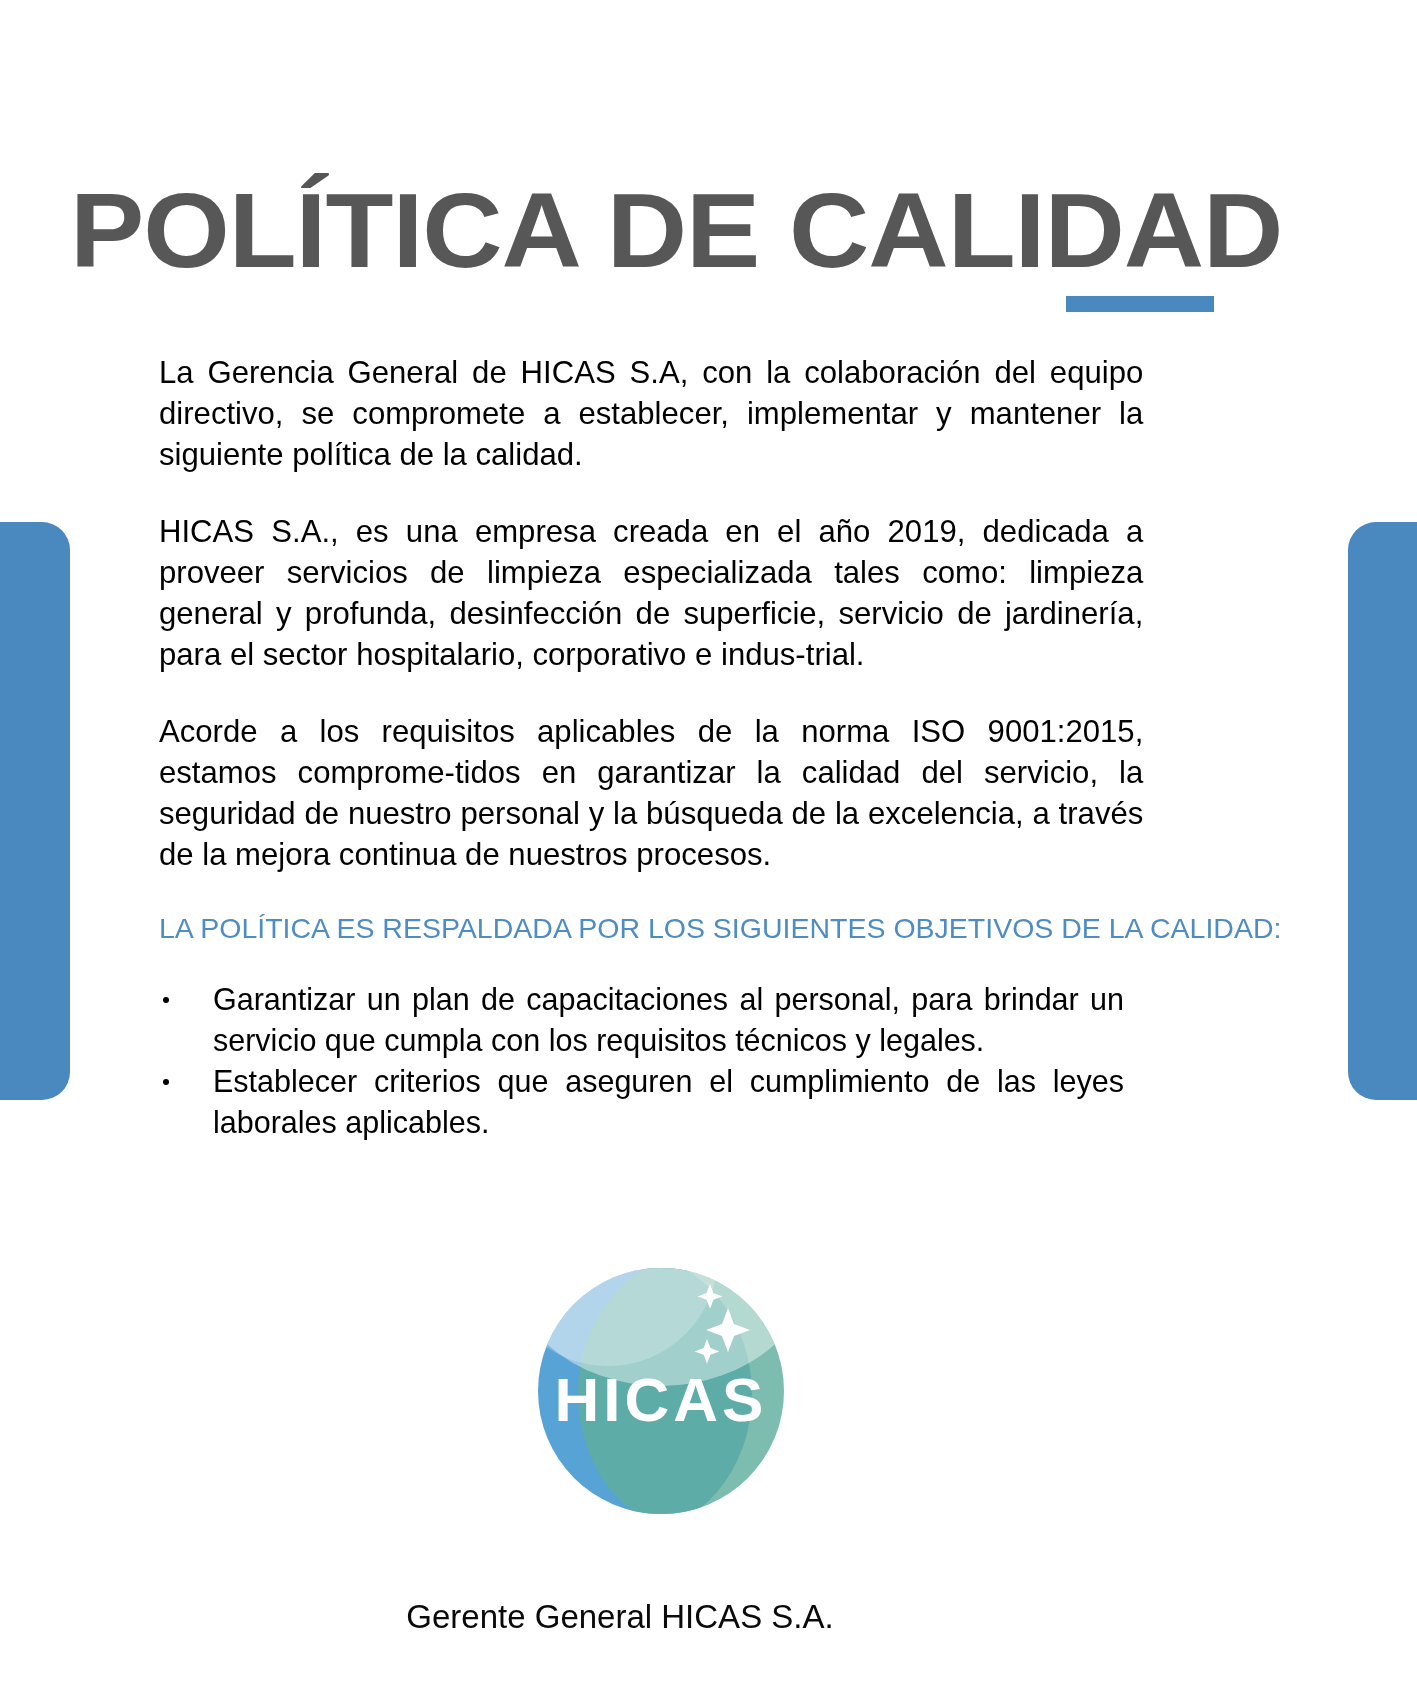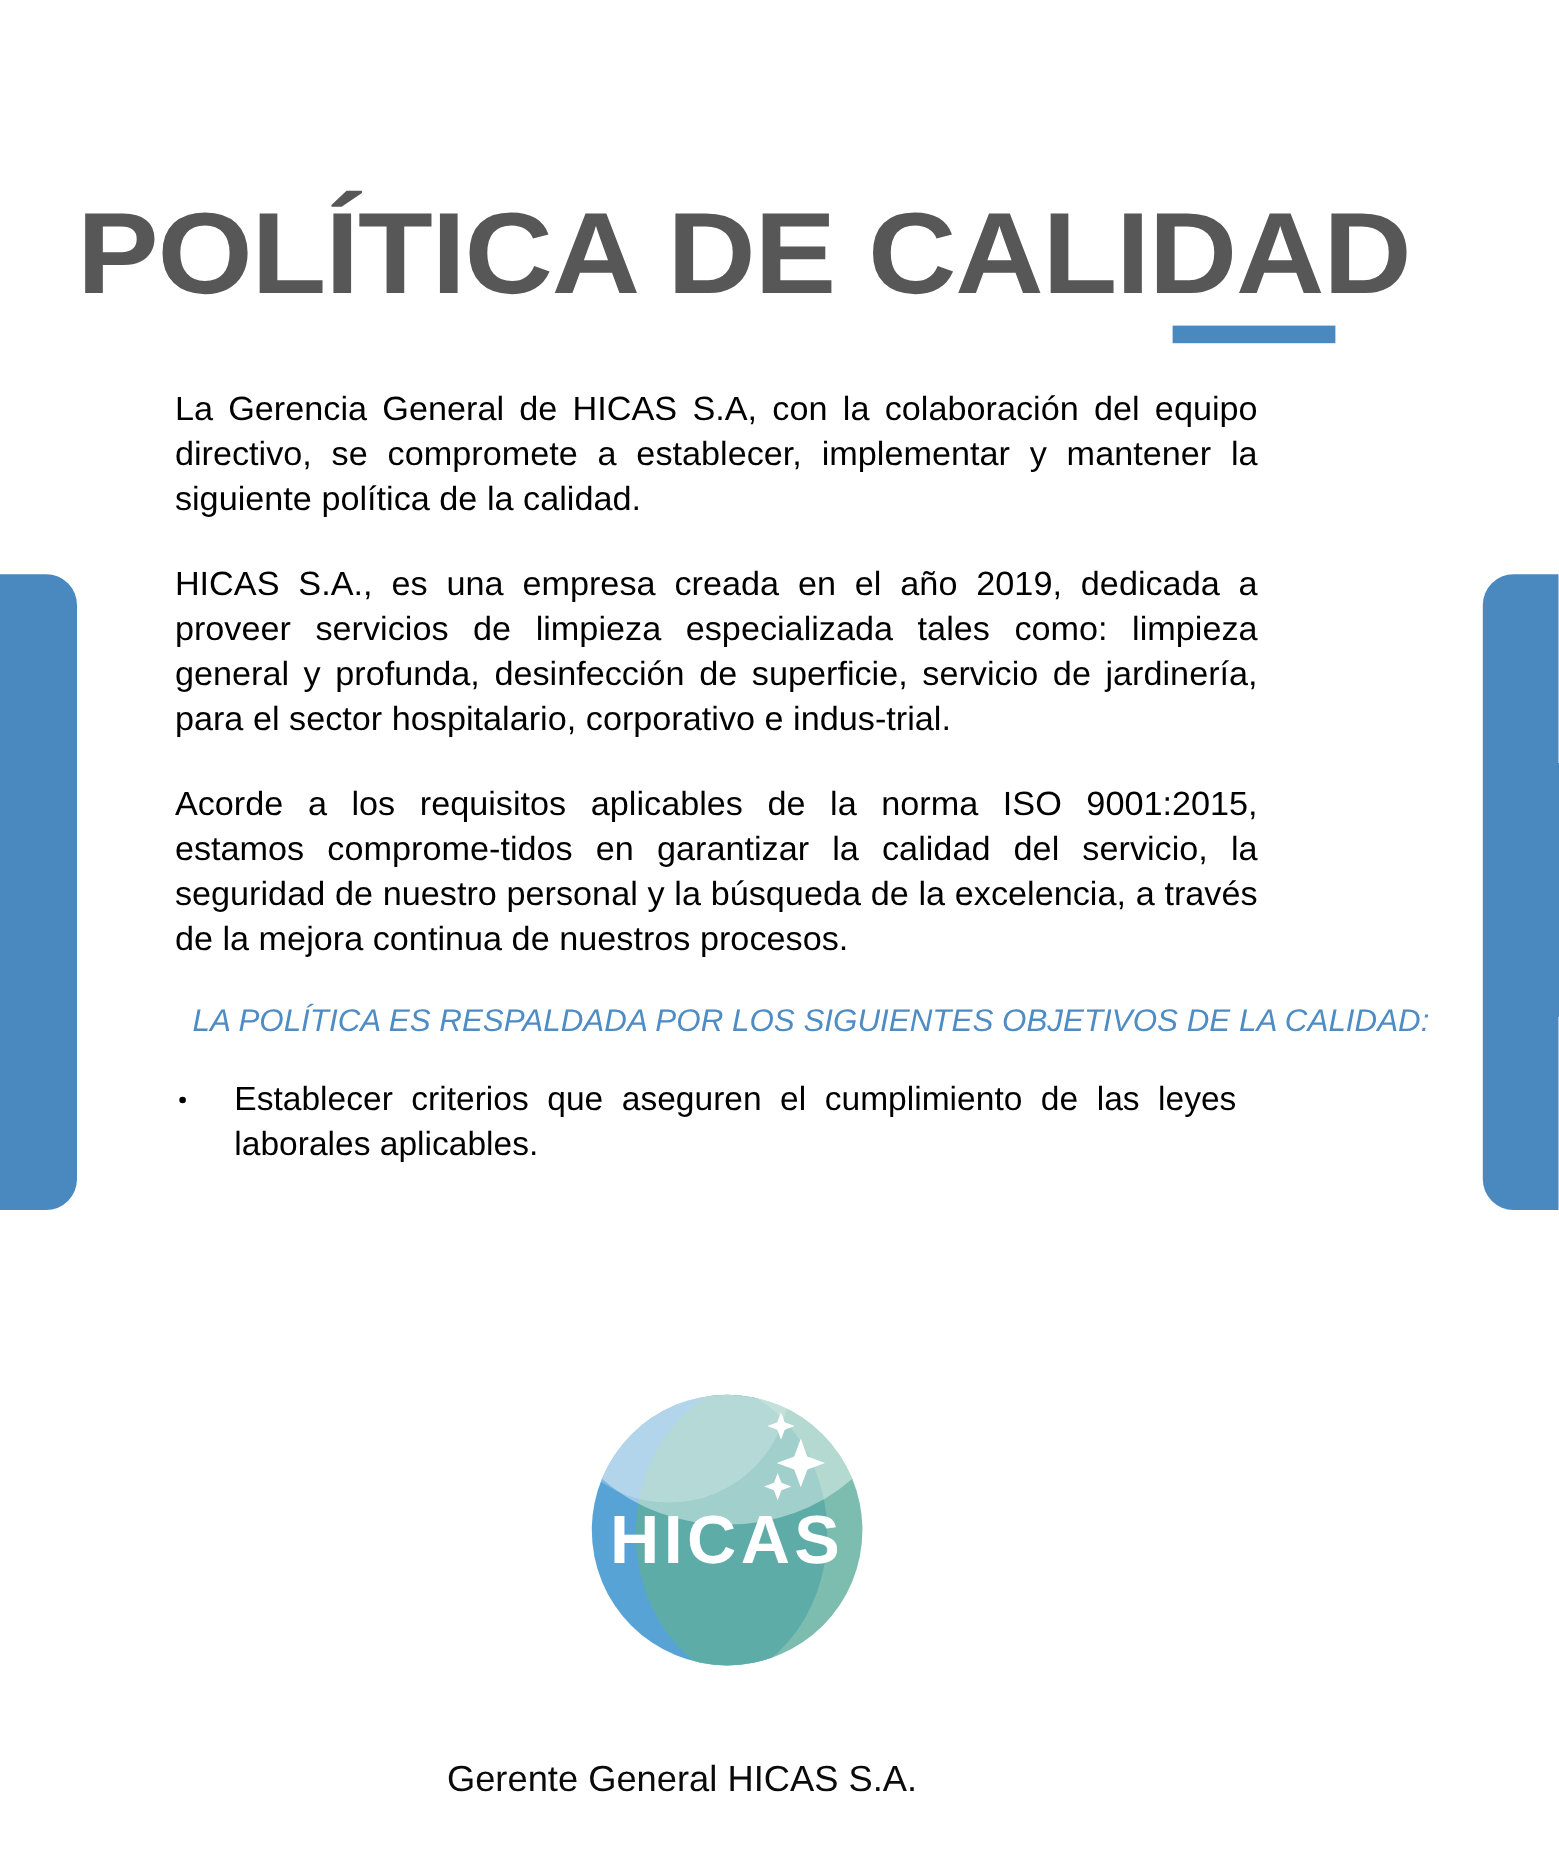--- a/index.html
+++ b/index.html
@@ -79,24 +79,23 @@
     margin: 0 0 36px 0;
     transform: scaleX(1.02);
     transform-origin: left top;
   }
 
   #blue-heading {
     font-family: "Liberation Sans Narrow", "Liberation Sans", sans-serif;
     font-size: 28.5px;
     line-height: 34px;
     color: #4E8CC4;
-    margin: 0 0 34px 16px;
+    margin: 0 0 34px 0;
     letter-spacing: 0px;
     white-space: nowrap;
-    font-style: italic;
   }
 
   
   #bullets {
     margin: 0;
     padding: 0;
     list-style: none;
   }
   #bullets li {
     position: relative;
@@ -153,20 +152,24 @@
 
   <div id="content">
 
     <p class="para">La Gerencia General de HICAS S.A, con la colaboración del equipo directivo, se compromete a establecer, implementar y mantener la siguiente política de la calidad.</p>
     <p class="para">HICAS S.A., es una empresa creada en el año 2019, dedicada a proveer servicios de limpieza especializada tales como: limpieza general y profunda, desinfección de superficie, servicio de jardinería, para el sector hospitalario, corporativo e indus-trial.</p>
     <p class="para">Acorde a los requisitos aplicables de la norma ISO 9001:2015, estamos comprome-tidos en garantizar la calidad del servicio, la seguridad de nuestro personal y la búsqueda de la excelencia, a través de la mejora continua de nuestros procesos.</p>
 
     <div id="blue-heading">LA POLÍTICA ES RESPALDADA POR LOS SIGUIENTES OBJETIVOS DE LA CALIDAD:</div>
 
     <ul id="bullets">
+      <li>
+        <span class="dot"></span>
+        <span>Garantizar un plan de capacitaciones al personal, para brindar un servicio que cumpla con los requisitos técnicos y legales.</span>
+      </li>
       <li>
         <span class="dot"></span>
         <span>Establecer criterios que aseguren el cumplimiento de las leyes laborales aplicables.</span>
       </li>
     </ul>
 
   </div>
 
   <div id="logo">
     <svg width="246" height="350" viewBox="0 0 246 350" xmlns="http://www.w3.org/2000/svg">

